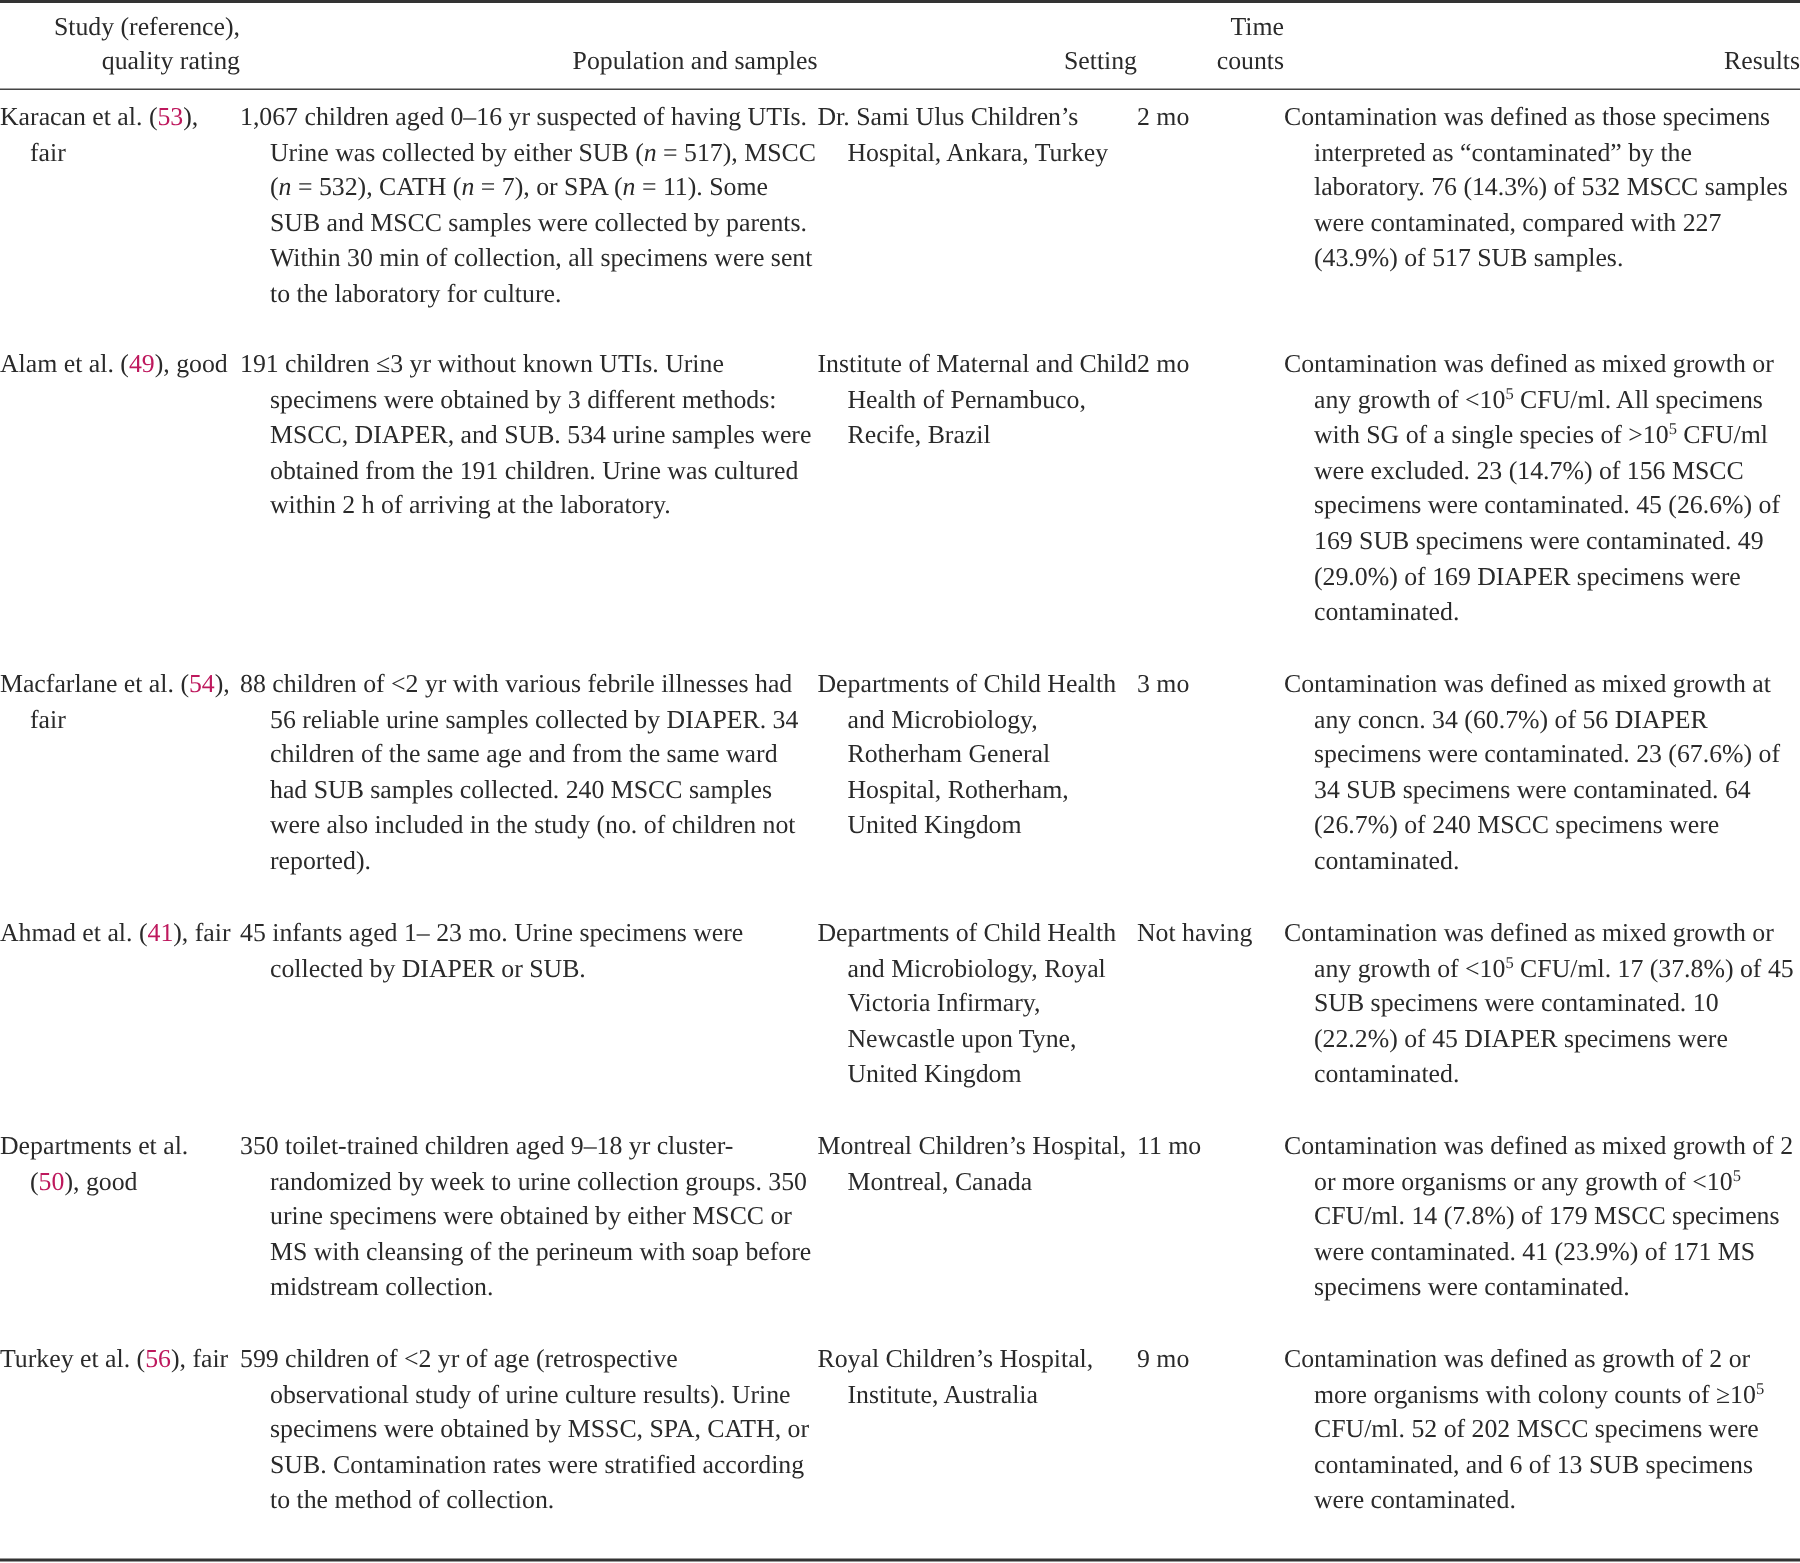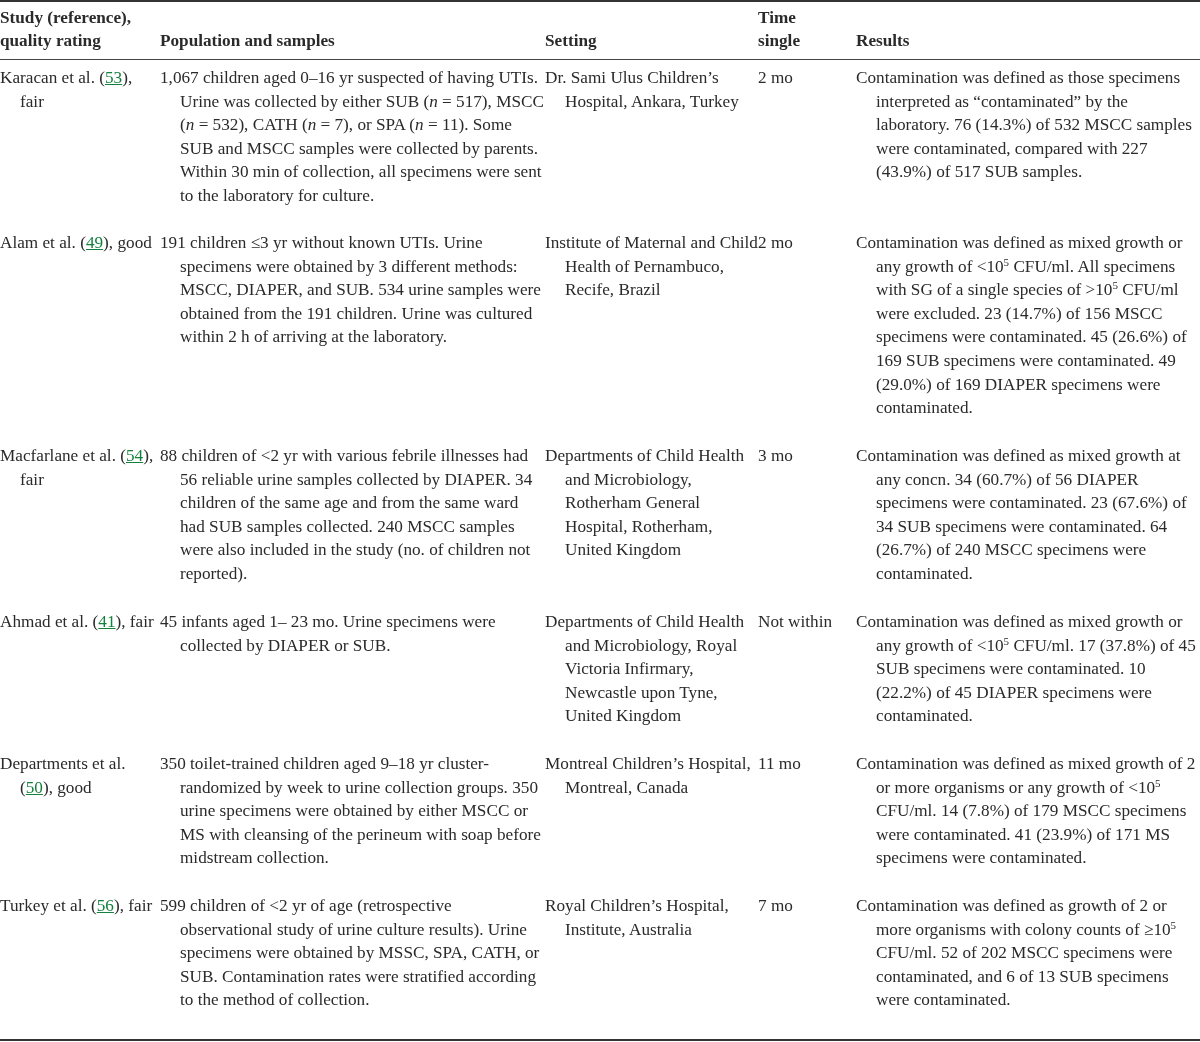--- a/index.html
+++ b/index.html
@@ -40,37 +40,36 @@
       width: 1200px;
       border-collapse: collapse;
       table-layout: fixed;
     }
     col.c-study { width: 160px; }
     col.c-pop { width: 385px; }
     col.c-setting { width: 213px; }
     col.c-time { width: 98px; }
     col.c-results { width: 344px; }
     th {
-      font-weight: bold;
-      text-align: left;
+      font-weight: normal;
+      text-align: right;
       vertical-align: bottom;
       padding: 0 0 6px 0;
       height: 48px;
     }
     td {
       vertical-align: top;
       padding: 0;
     }
     .hang {
       padding-left: 20px;
       text-indent: -20px;
     }
     .ref {
-      color: #15803d;
-      text-decoration: underline;
+      color: #be185d;
     }
     sup {
       font-size: 11px;
       line-height: 0;
       vertical-align: 6px;
     }
     tr.body-row td { padding-top: 0; }
     tr.r1 td { height: 165px; padding-top: 7px; }
     tr.r2 td { height: 213px; }
     tr.r3 td { height: 166px; margin-top: 44px; }
@@ -97,21 +96,21 @@
     <thead>
       <tr>
         <th>
           <span>Study (reference),</span><br>
           <span>quality rating</span>
         </th>
         <th>Population and samples</th>
         <th>Setting</th>
         <th>
           <span>Time</span><br>
-          <span>single</span>
+          <span>counts</span>
         </th>
         <th>Results</th>
       </tr>
     </thead>
     <tbody id="tbody">
   <tr class="body-row r1">
     <td class="hang">
       <span>Karacan et al.</span>
       (<a class="ref">53</a>),
       <span>fair</span>
@@ -147,21 +146,21 @@
   </tr>
 
   <tr class="body-row r4">
     <td class="hang">
       <span>Ahmad et al.</span>
       (<a class="ref">41</a>),
       <span>fair</span>
     </td>
     <td class="hang"><span>45 infants aged 1– 23 mo. Urine specimens were collected by DIAPER or SUB.</span></td>
     <td class="hang">Departments of Child Health and Microbiology, Royal Victoria Infirmary, Newcastle upon Tyne, United Kingdom</td>
-    <td>Not within</td>
+    <td>Not having</td>
     <td class="hang"><span>Contamination was defined as mixed growth or any growth of &lt;10</span><sup>5</sup><span> CFU/ml. 17 (37.8%) of 45 SUB specimens were contaminated. 10 (22.2%) of 45 DIAPER specimens were contaminated.</span></td>
   </tr>
 
   <tr class="body-row r5">
     <td class="hang">
       <span>Departments et al.</span>
       (<a class="ref">50</a>),
       <span>good</span>
     </td>
     <td class="hang"><span>350 toilet-trained children aged 9–18 yr cluster-randomized by week to urine collection groups. 350 urine specimens were obtained by either MSCC or MS with cleansing of the perineum with soap before midstream collection.</span></td>
@@ -171,18 +170,18 @@
   </tr>
 
   <tr class="body-row r6">
     <td class="hang">
       <span>Turkey et al.</span>
       (<a class="ref">56</a>),
       <span>fair</span>
     </td>
     <td class="hang"><span>599 children of &lt;2 yr of age (retrospective observational study of urine culture results). Urine specimens were obtained by MSSC, SPA, CATH, or SUB. Contamination rates were stratified according to the method of collection.</span></td>
     <td class="hang">Royal Children’s Hospital, Institute, Australia</td>
-    <td>7 mo</td>
+    <td>9 mo</td>
     <td class="hang"><span>Contamination was defined as growth of 2 or more organisms with colony counts of ≥10</span><sup>5</sup><span> CFU/ml. 52 of 202 MSCC specimens were contaminated, and 6 of 13 SUB specimens were contaminated.</span></td>
   </tr>
 </tbody>
   </table>
 </div>
 
 </body></html>

